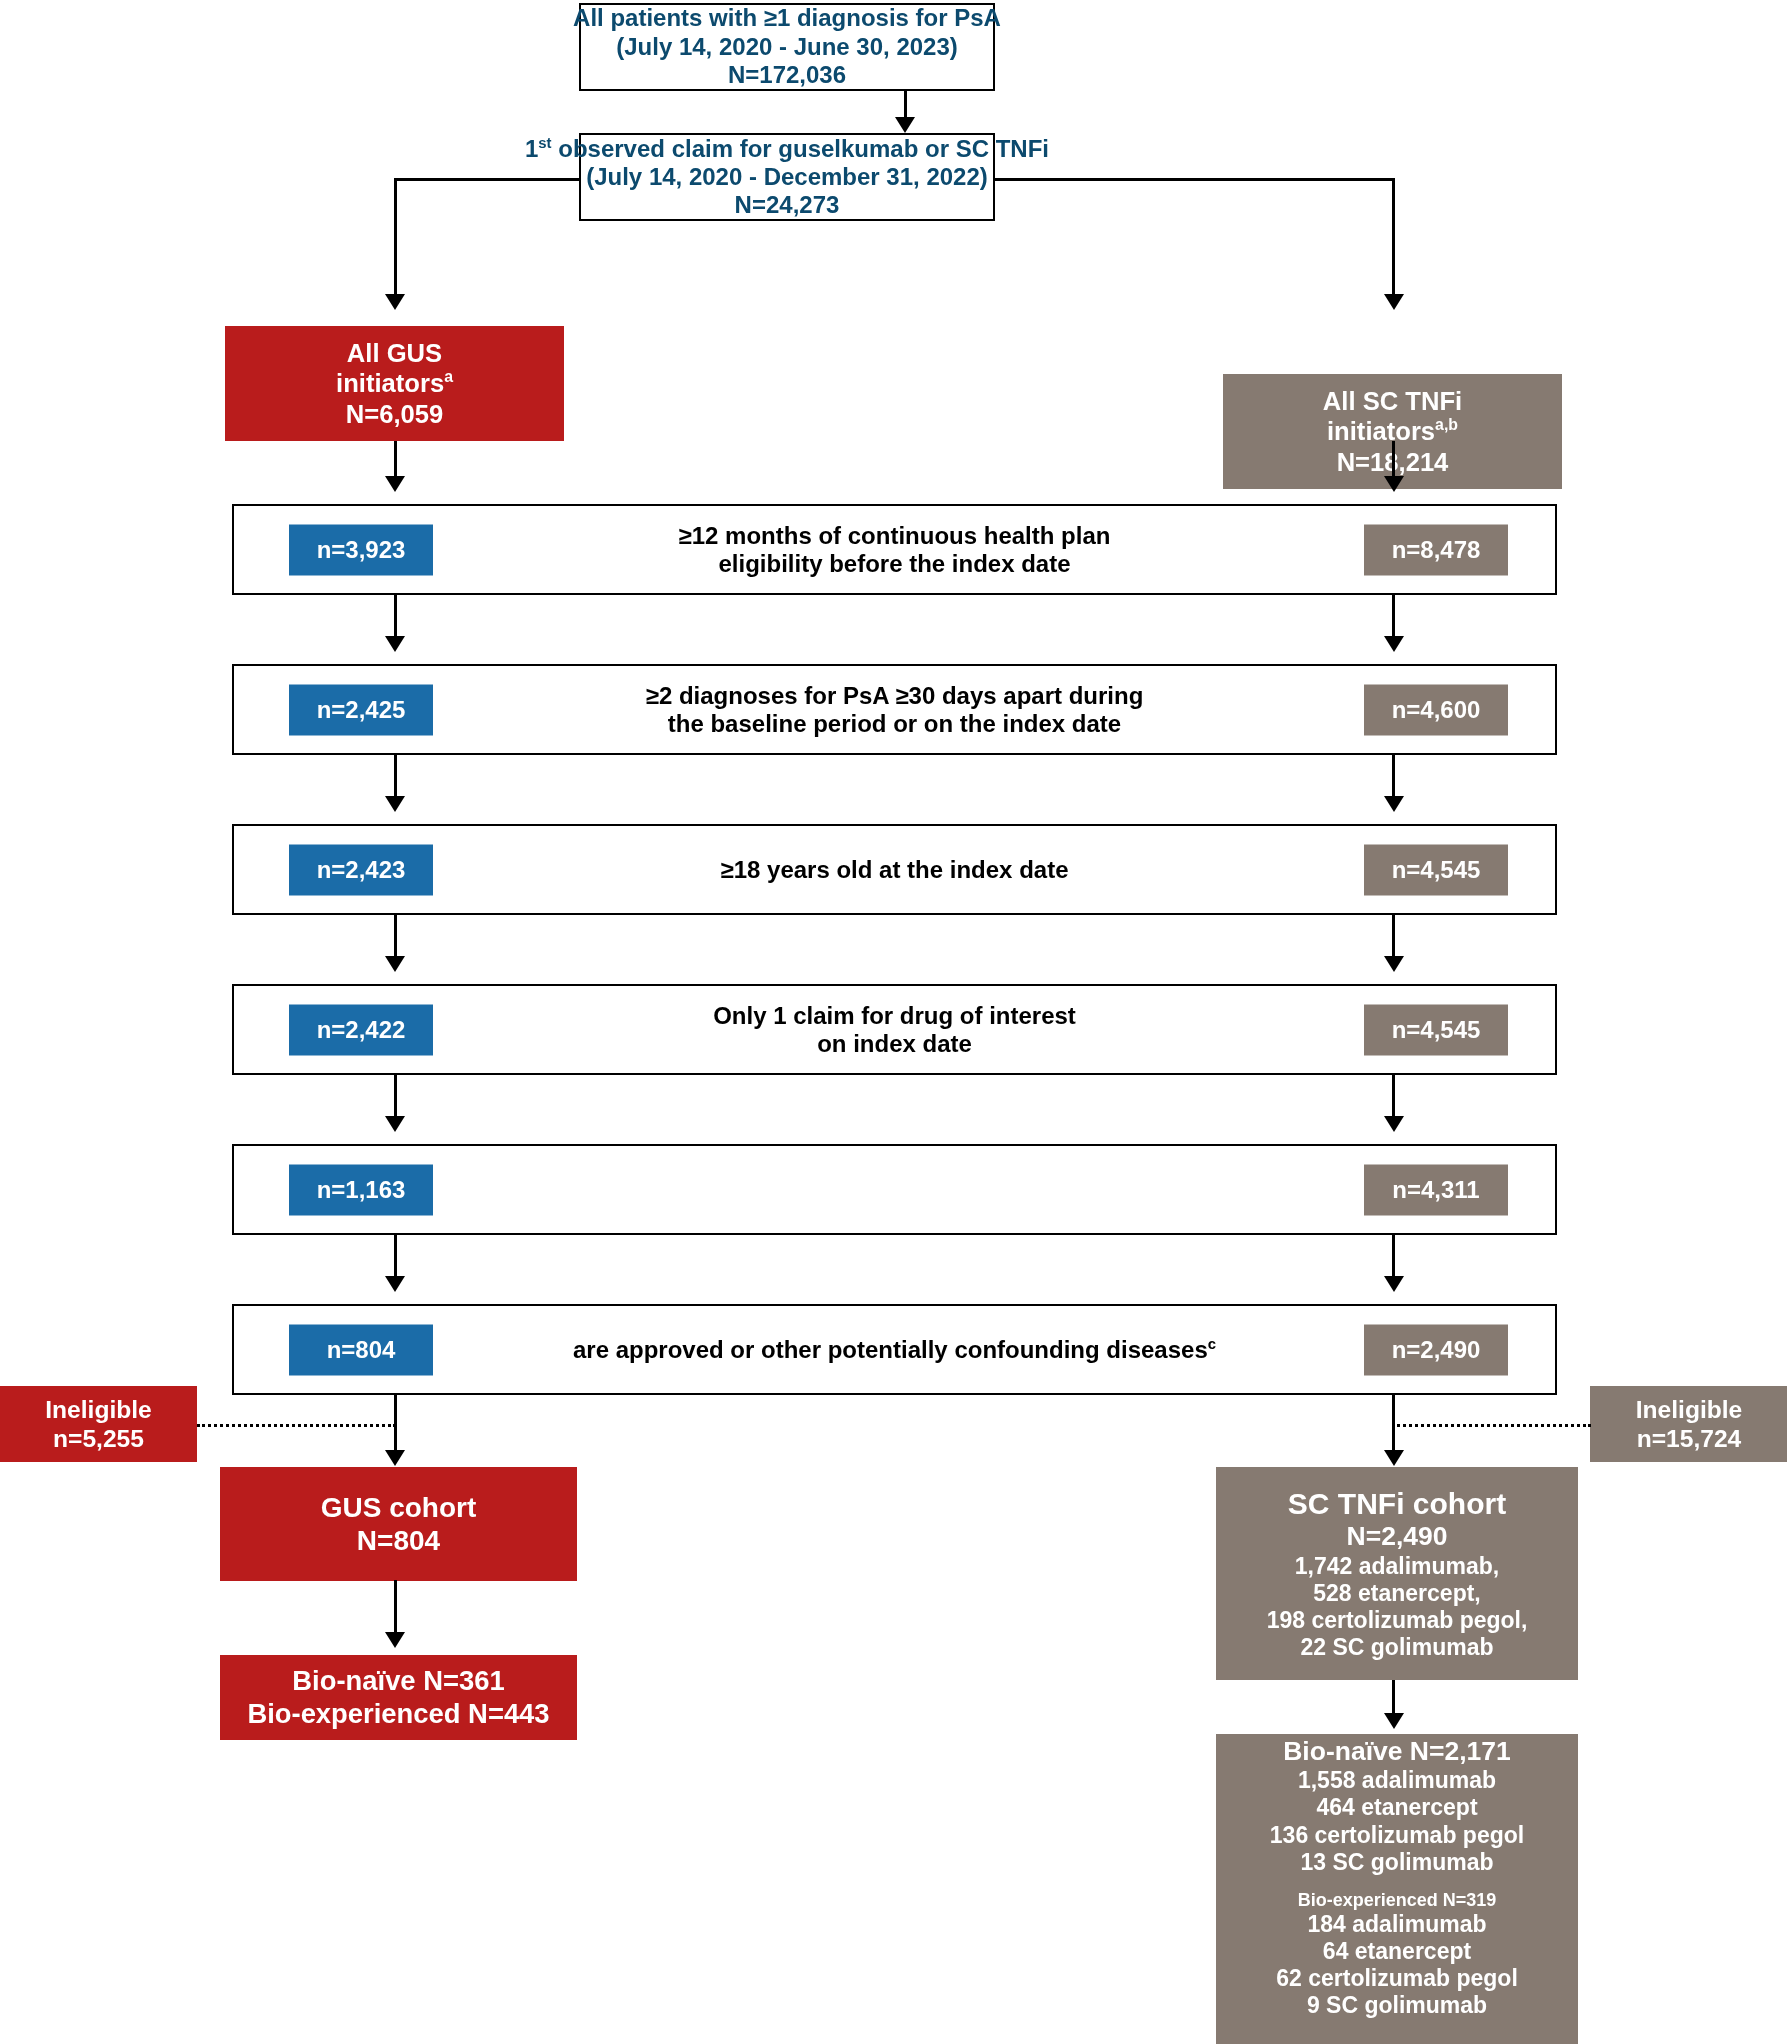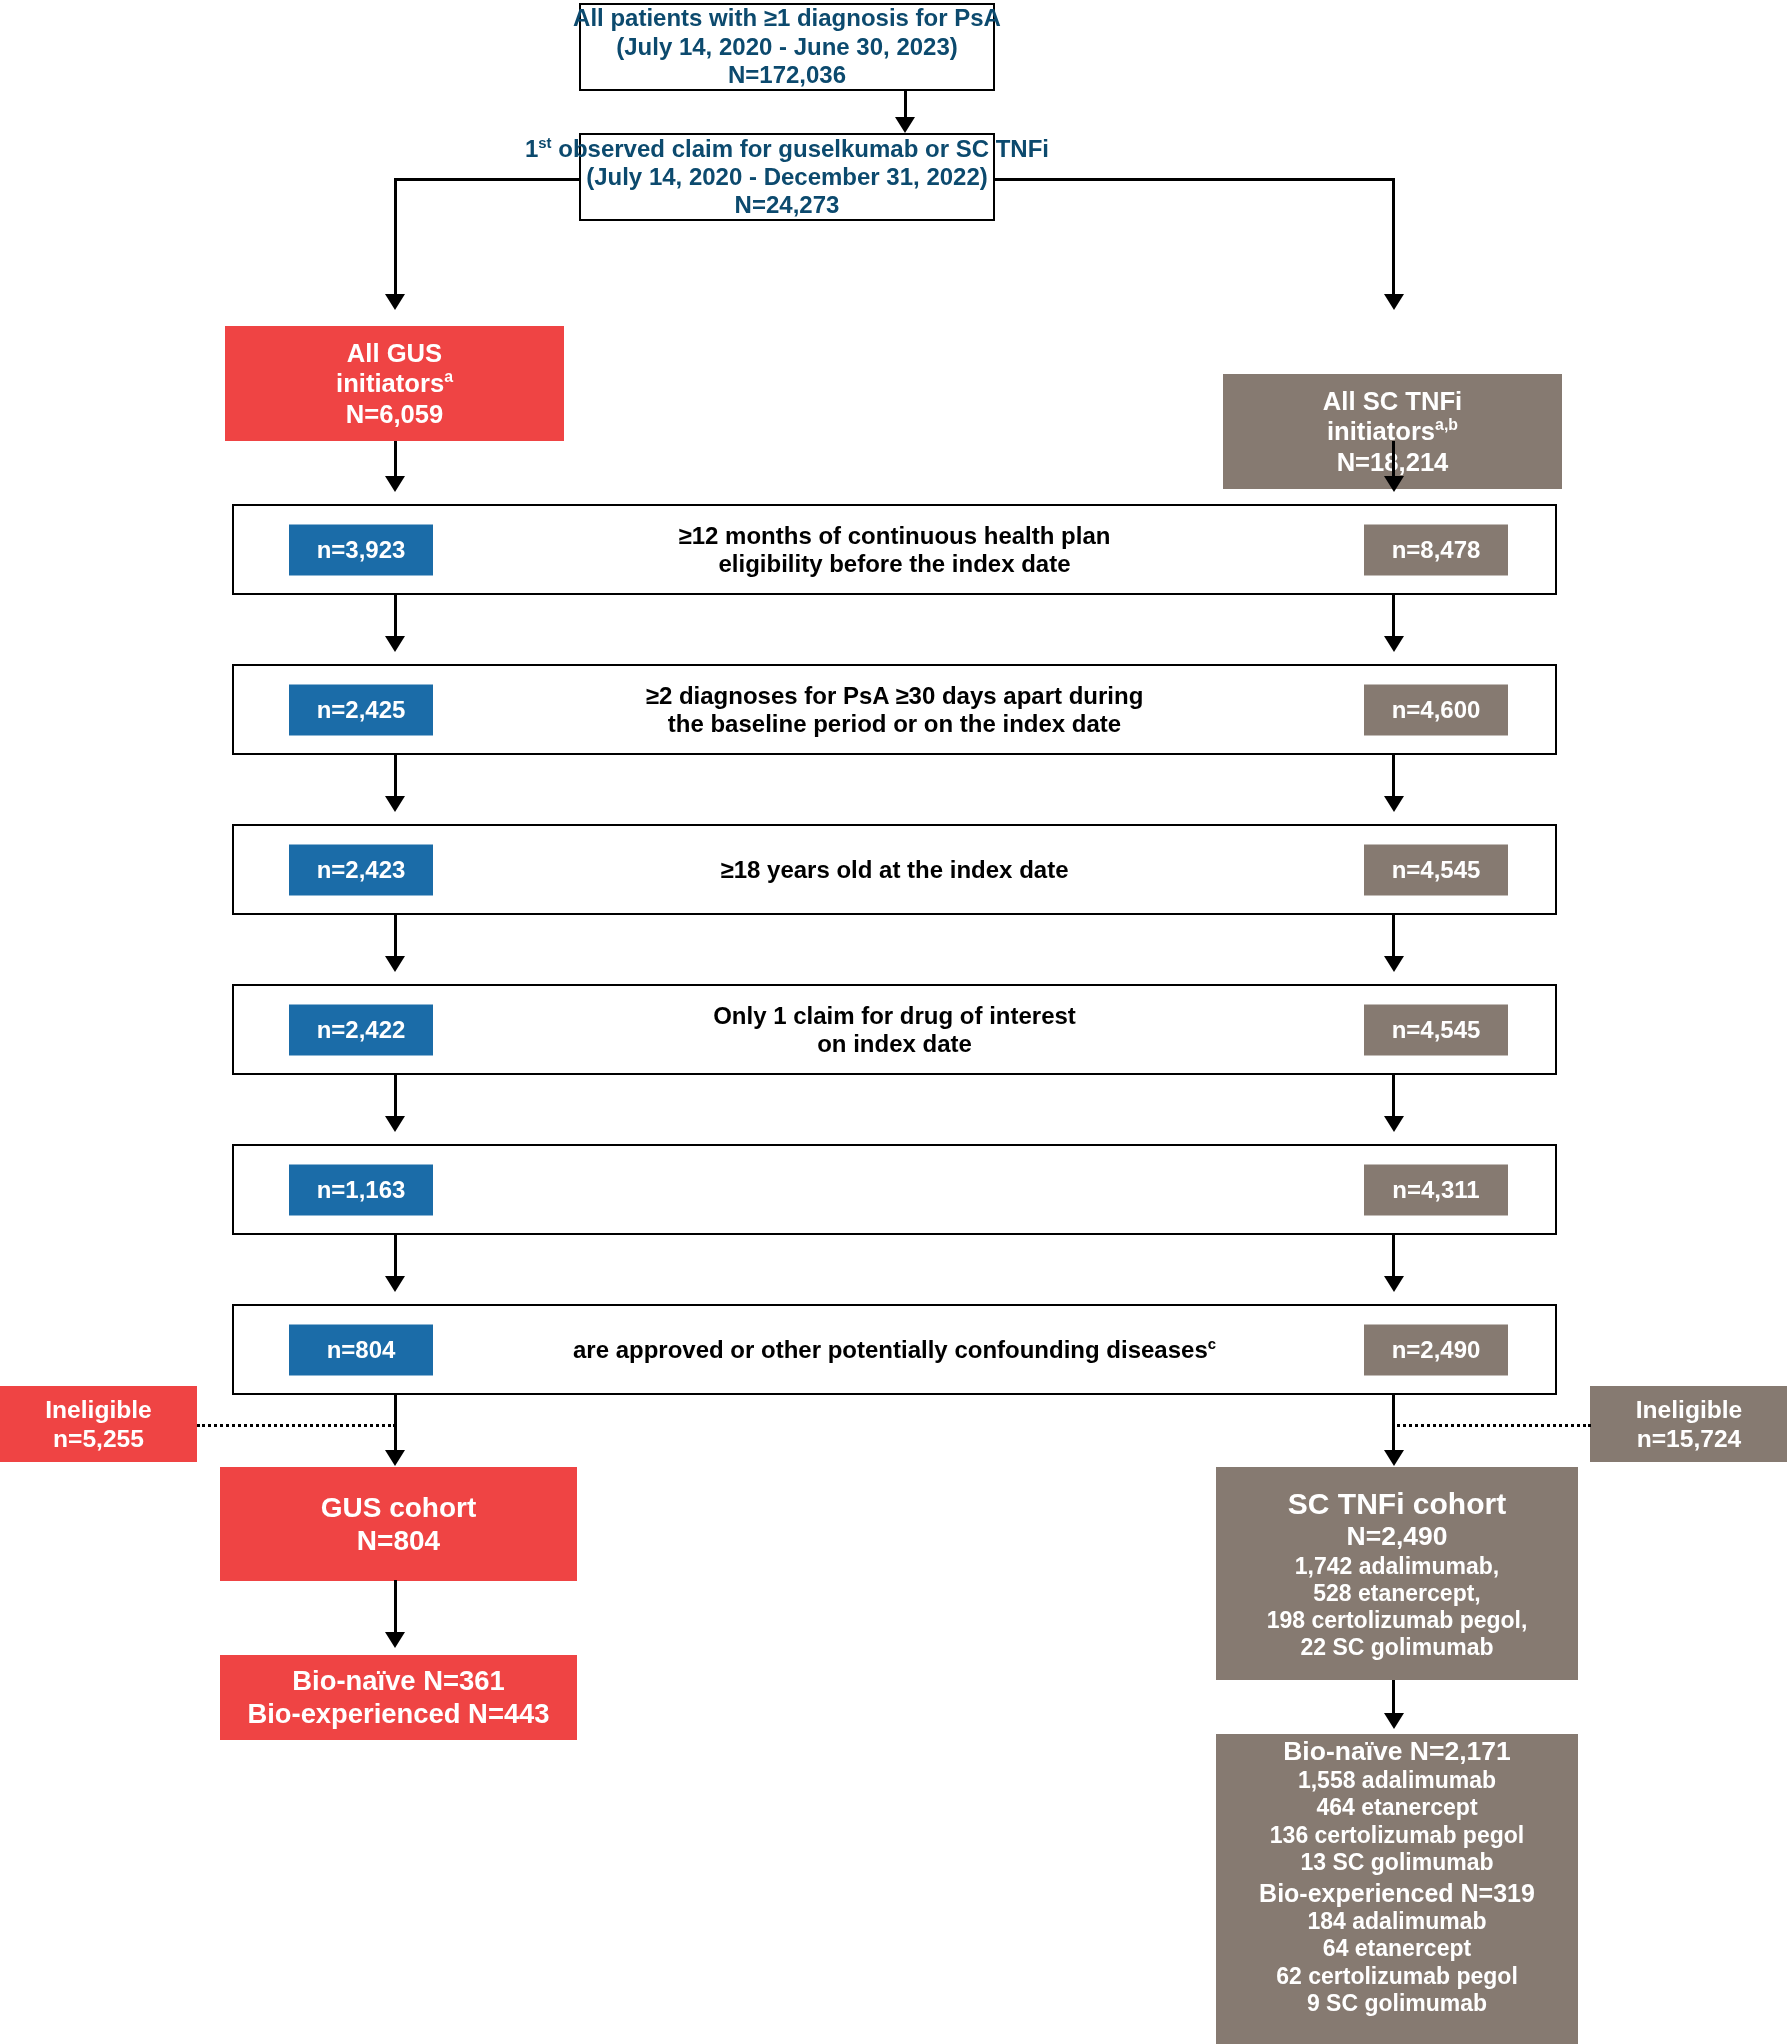--- a/index.html
+++ b/index.html
@@ -7,21 +7,21 @@
     width:1788px;height:2044px;position:relative;
     font-family:"Liberation Sans","DejaVu Sans",sans-serif;
     -webkit-font-smoothing:antialiased;
   }
   .stage{position:absolute;left:0;top:0;width:1788px;height:2044px;overflow:hidden;}
 
   
   .box{position:absolute;box-sizing:border-box;display:flex;flex-direction:column;
        align-items:center;justify-content:center;text-align:center;}
   .outline{border:2.8px solid #000;background:#fff;color:#0c4a6e;font-weight:bold;}
-  .blue{background:#ef4444;color:#fff;font-weight:bold;}
+  .blue{background:#b91c1c;color:#fff;font-weight:bold;}
   .brown{background:#867a71;color:#fff;font-weight:bold;}
 
   .line{position:absolute;background:#000;}
   .vline{width:2.8px;}
   .hline{height:2.8px;}
   .arrow{position:absolute;width:0;height:0;
          border-left:10.4px solid transparent;border-right:10.4px solid transparent;
          border-top:16px solid #000;}
   .dotted{position:absolute;height:0;border-top:3.8px dotted #000;}
 
@@ -197,21 +197,21 @@
 
   <div class="line vline" style="left:1392px;top:1680px;height:40px;"></div>
   <div class="arrow" style="left:1384px;top:1713px;"></div>
 
   <div class="box brown" style="left:1216px;top:1734px;width:362px;height:310px;font-size:23px;justify-content:flex-start;padding-top:2px;">
     <span class="ln" style="font-size:26.5px;">Bio-naïve N=2,171</span>
     <span class="ln">1,558 adalimumab</span>
     <span class="ln">464 etanercept</span>
     <span class="ln">136 certolizumab pegol</span>
     <span class="ln">13 SC golimumab</span>
-    <span class="ln" style="font-size:25px;margin-top:3px;">Bio-experienced N=319</span>
+    <span class="ln" style="font-size:18px;margin-top:14px;">Bio-experienced N=319</span>
     <span class="ln">184 adalimumab</span>
     <span class="ln">64 etanercept</span>
     <span class="ln">62 certolizumab pegol</span>
     <span class="ln">9 SC golimumab</span>
   </div>
 
 </div>
 
 
 </body></html>

